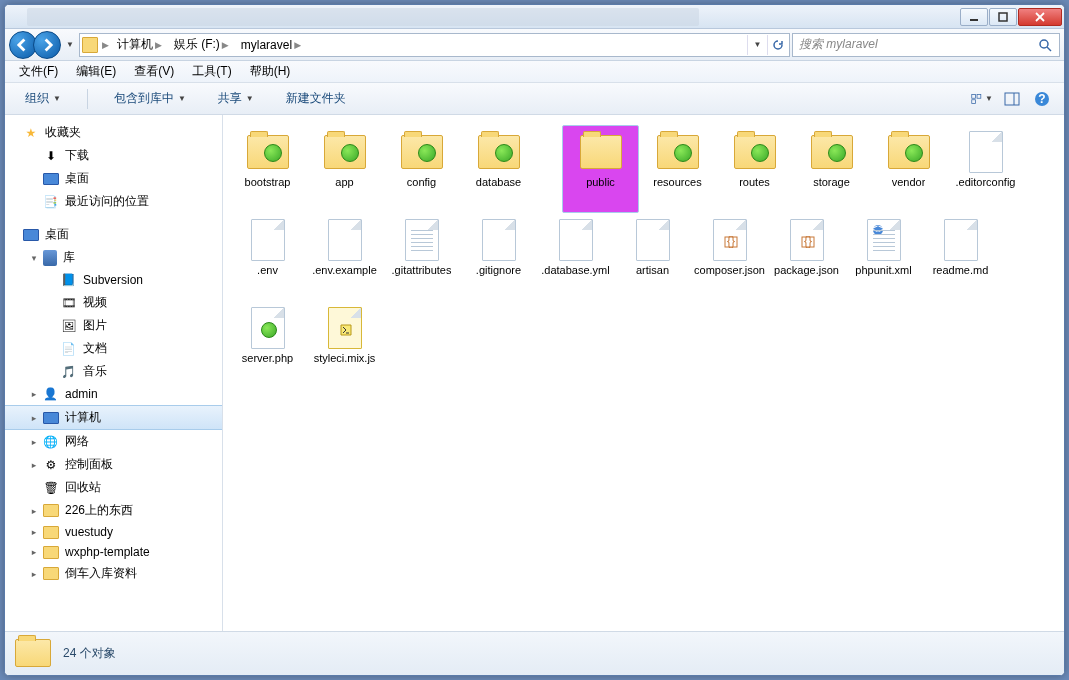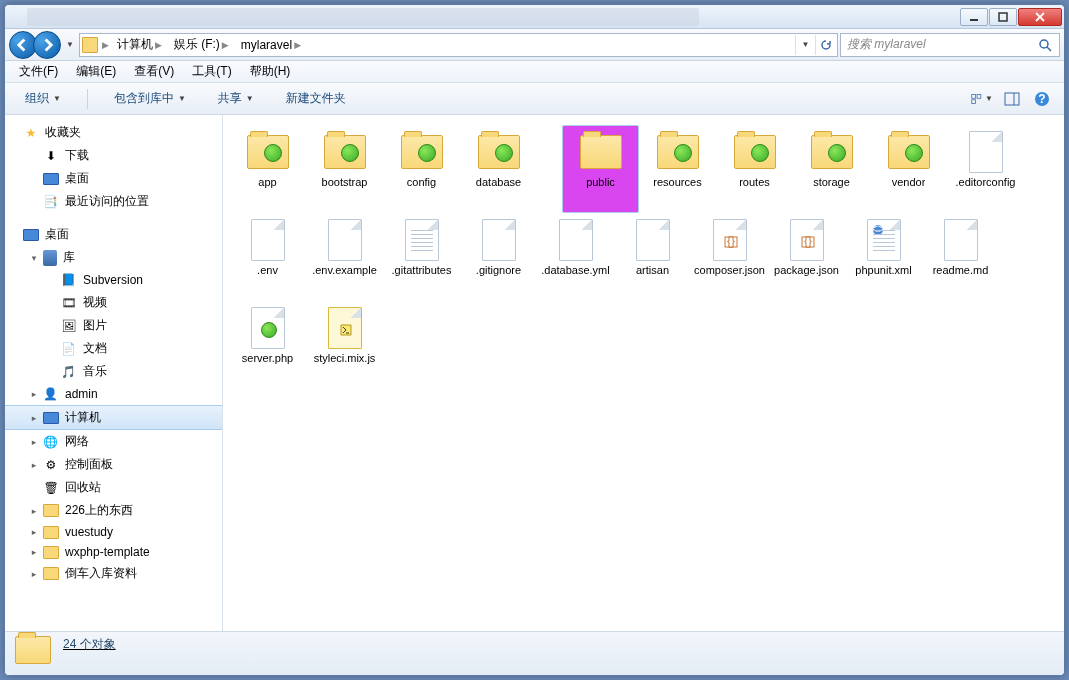--- a/index.html
+++ b/index.html
@@ -14,21 +14,21 @@
 .navbtns{display:flex;gap:0;}
 .navbtn{width:28px;height:28px;border-radius:50%;background:radial-gradient(circle at 30% 30%,#4aa3e8,#0a5aa8);display:flex;align-items:center;justify-content:center;color:#fff;border:1px solid #0a4a88;}
 .navbtn.fwd{margin-left:-4px;}
 .navdd{width:14px;height:28px;display:flex;align-items:center;justify-content:center;}
 .addrbar{flex:1;height:24px;background:#fff;border:1px solid #a8b8cc;display:flex;align-items:center;padding:0 2px;gap:4px;}
 .addricon{width:16px;height:16px;background:#f8d878;border:1px solid #d8a838;border-radius:1px;}
 .crumb{display:flex;align-items:center;gap:2px;padding:0 4px;height:100%;}
 .crumbsep{color:#888;font-size:9px;}
 .addrend{display:flex;margin-left:auto;}
 .addrbtn{width:20px;height:20px;display:flex;align-items:center;justify-content:center;border-left:1px solid #dde;}
-.searchbox{width:220px;height:24px;background:#fff;border:1px solid #a8b8cc;display:flex;align-items:center;padding:0 6px;color:#888;font-style:italic;}
+.searchbox{width:268px;height:24px;background:#fff;border:1px solid #a8b8cc;display:flex;align-items:center;padding:0 6px;color:#888;font-style:italic;}
 .searchbox .sicon{margin-left:auto;}
 .menubar{height:22px;background:linear-gradient(#f8fafd,#eef3fa);display:flex;align-items:center;padding:0 6px;gap:2px;border-bottom:1px solid #d8e0ea;}
 .menuitem{padding:2px 8px;}
 .toolbar{height:32px;background:linear-gradient(#f8fafd,#e8eef6);display:flex;align-items:center;padding:0 10px;gap:12px;border-bottom:1px solid #d0dae6;}
 .toolbtn{padding:4px 10px;color:#1a4a7a;display:flex;align-items:center;gap:4px;}
 .toolsep{width:1px;height:20px;background:#c8d4e2;margin:0 4px;}
 .toolright{margin-left:auto;display:flex;align-items:center;gap:6px;}
 .iconbtn{width:24px;height:24px;display:flex;align-items:center;justify-content:center;border:1px solid transparent;border-radius:2px;}
 .body{flex:1;display:flex;overflow:hidden;}
 .sidebar{width:218px;background:#fff;border-right:1px solid #d8e0ea;overflow-y:auto;padding:6px 0;}
@@ -50,21 +50,21 @@
 .ficon{width:44px;height:44px;display:flex;align-items:center;justify-content:center;margin-bottom:2px;position:relative;}
 .ic-fold{width:42px;height:34px;background:linear-gradient(#fce8a8,#f8d878);border:1px solid #d8a838;border-radius:2px;position:relative;}
 .ic-fold::before{content:"";position:absolute;top:-5px;left:2px;width:16px;height:5px;background:#f8d878;border:1px solid #d8a838;border-bottom:none;border-radius:2px 2px 0 0;}
 .ic-fold .dot{position:absolute;width:18px;height:18px;background:radial-gradient(circle at 35% 35%,#8ae858,#3aa828);border-radius:50%;right:6px;top:8px;border:1px solid #2a8818;}
 .ic-file{width:34px;height:42px;background:#fff;border:1px solid #b8c8d8;border-radius:1px;position:relative;}
 .ic-file::before{content:"";position:absolute;top:0;right:0;width:10px;height:10px;background:linear-gradient(135deg,transparent 48%,#d8e0e8 50%);}
 .ic-file.lines::after{content:"";position:absolute;left:5px;right:5px;top:10px;height:22px;background:repeating-linear-gradient(#b8c8d8 0,#b8c8d8 1px,transparent 1px,transparent 4px);}
 .ic-file .badge{position:absolute;width:16px;height:16px;left:9px;top:14px;}
 .ic-file .dot{position:absolute;width:16px;height:16px;background:radial-gradient(circle at 35% 35%,#8ae858,#3aa828);border-radius:50%;left:9px;top:14px;border:1px solid #2a8818;}
 .fname{font-size:11px;line-height:13px;word-break:break-all;max-height:26px;overflow:hidden;}
-.statusbar{height:44px;background:linear-gradient(#f2f6fb,#e4ecf5);border-top:1px solid #d0dae6;display:flex;padding:4px 10px;gap:12px;text-decoration:underline;}
+.statusbar{height:44px;background:linear-gradient(#f2f6fb,#e4ecf5);border-top:1px solid #d0dae6;display:flex;align-items:center;padding:4px 10px;gap:12px;}
 .statusbar .bigicon{width:36px;height:30px;}
 .statustext{color:#2a4a6a;}
 .chev{font-size:8px;color:#444;}
 </style>
 </head>
 <body>
 
 <div class="window">
 
   <div class="titlebar">
@@ -286,29 +286,29 @@
     </div>
 
     <div class="content">
       <div class="filegrid" id="filegrid">
           <div class="fileitem">
             <div class="ficon">
               <div class="ic-fold">
                 <div class="dot"></div>
               </div>
             </div>
+            <div class="fname">bootstrap</div>
+          </div>
+          <div class="fileitem">
+            <div class="ficon">
+              <div class="ic-fold">
+                <div class="dot"></div>
+              </div>
+            </div>
             <div class="fname">app</div>
-          </div>
-          <div class="fileitem">
-            <div class="ficon">
-              <div class="ic-fold">
-                <div class="dot"></div>
-              </div>
-            </div>
-            <div class="fname">bootstrap</div>
           </div>
           <div class="fileitem">
             <div class="ficon">
               <div class="ic-fold">
                 <div class="dot"></div>
               </div>
             </div>
             <div class="fname">config</div>
           </div>
           <div class="fileitem">

